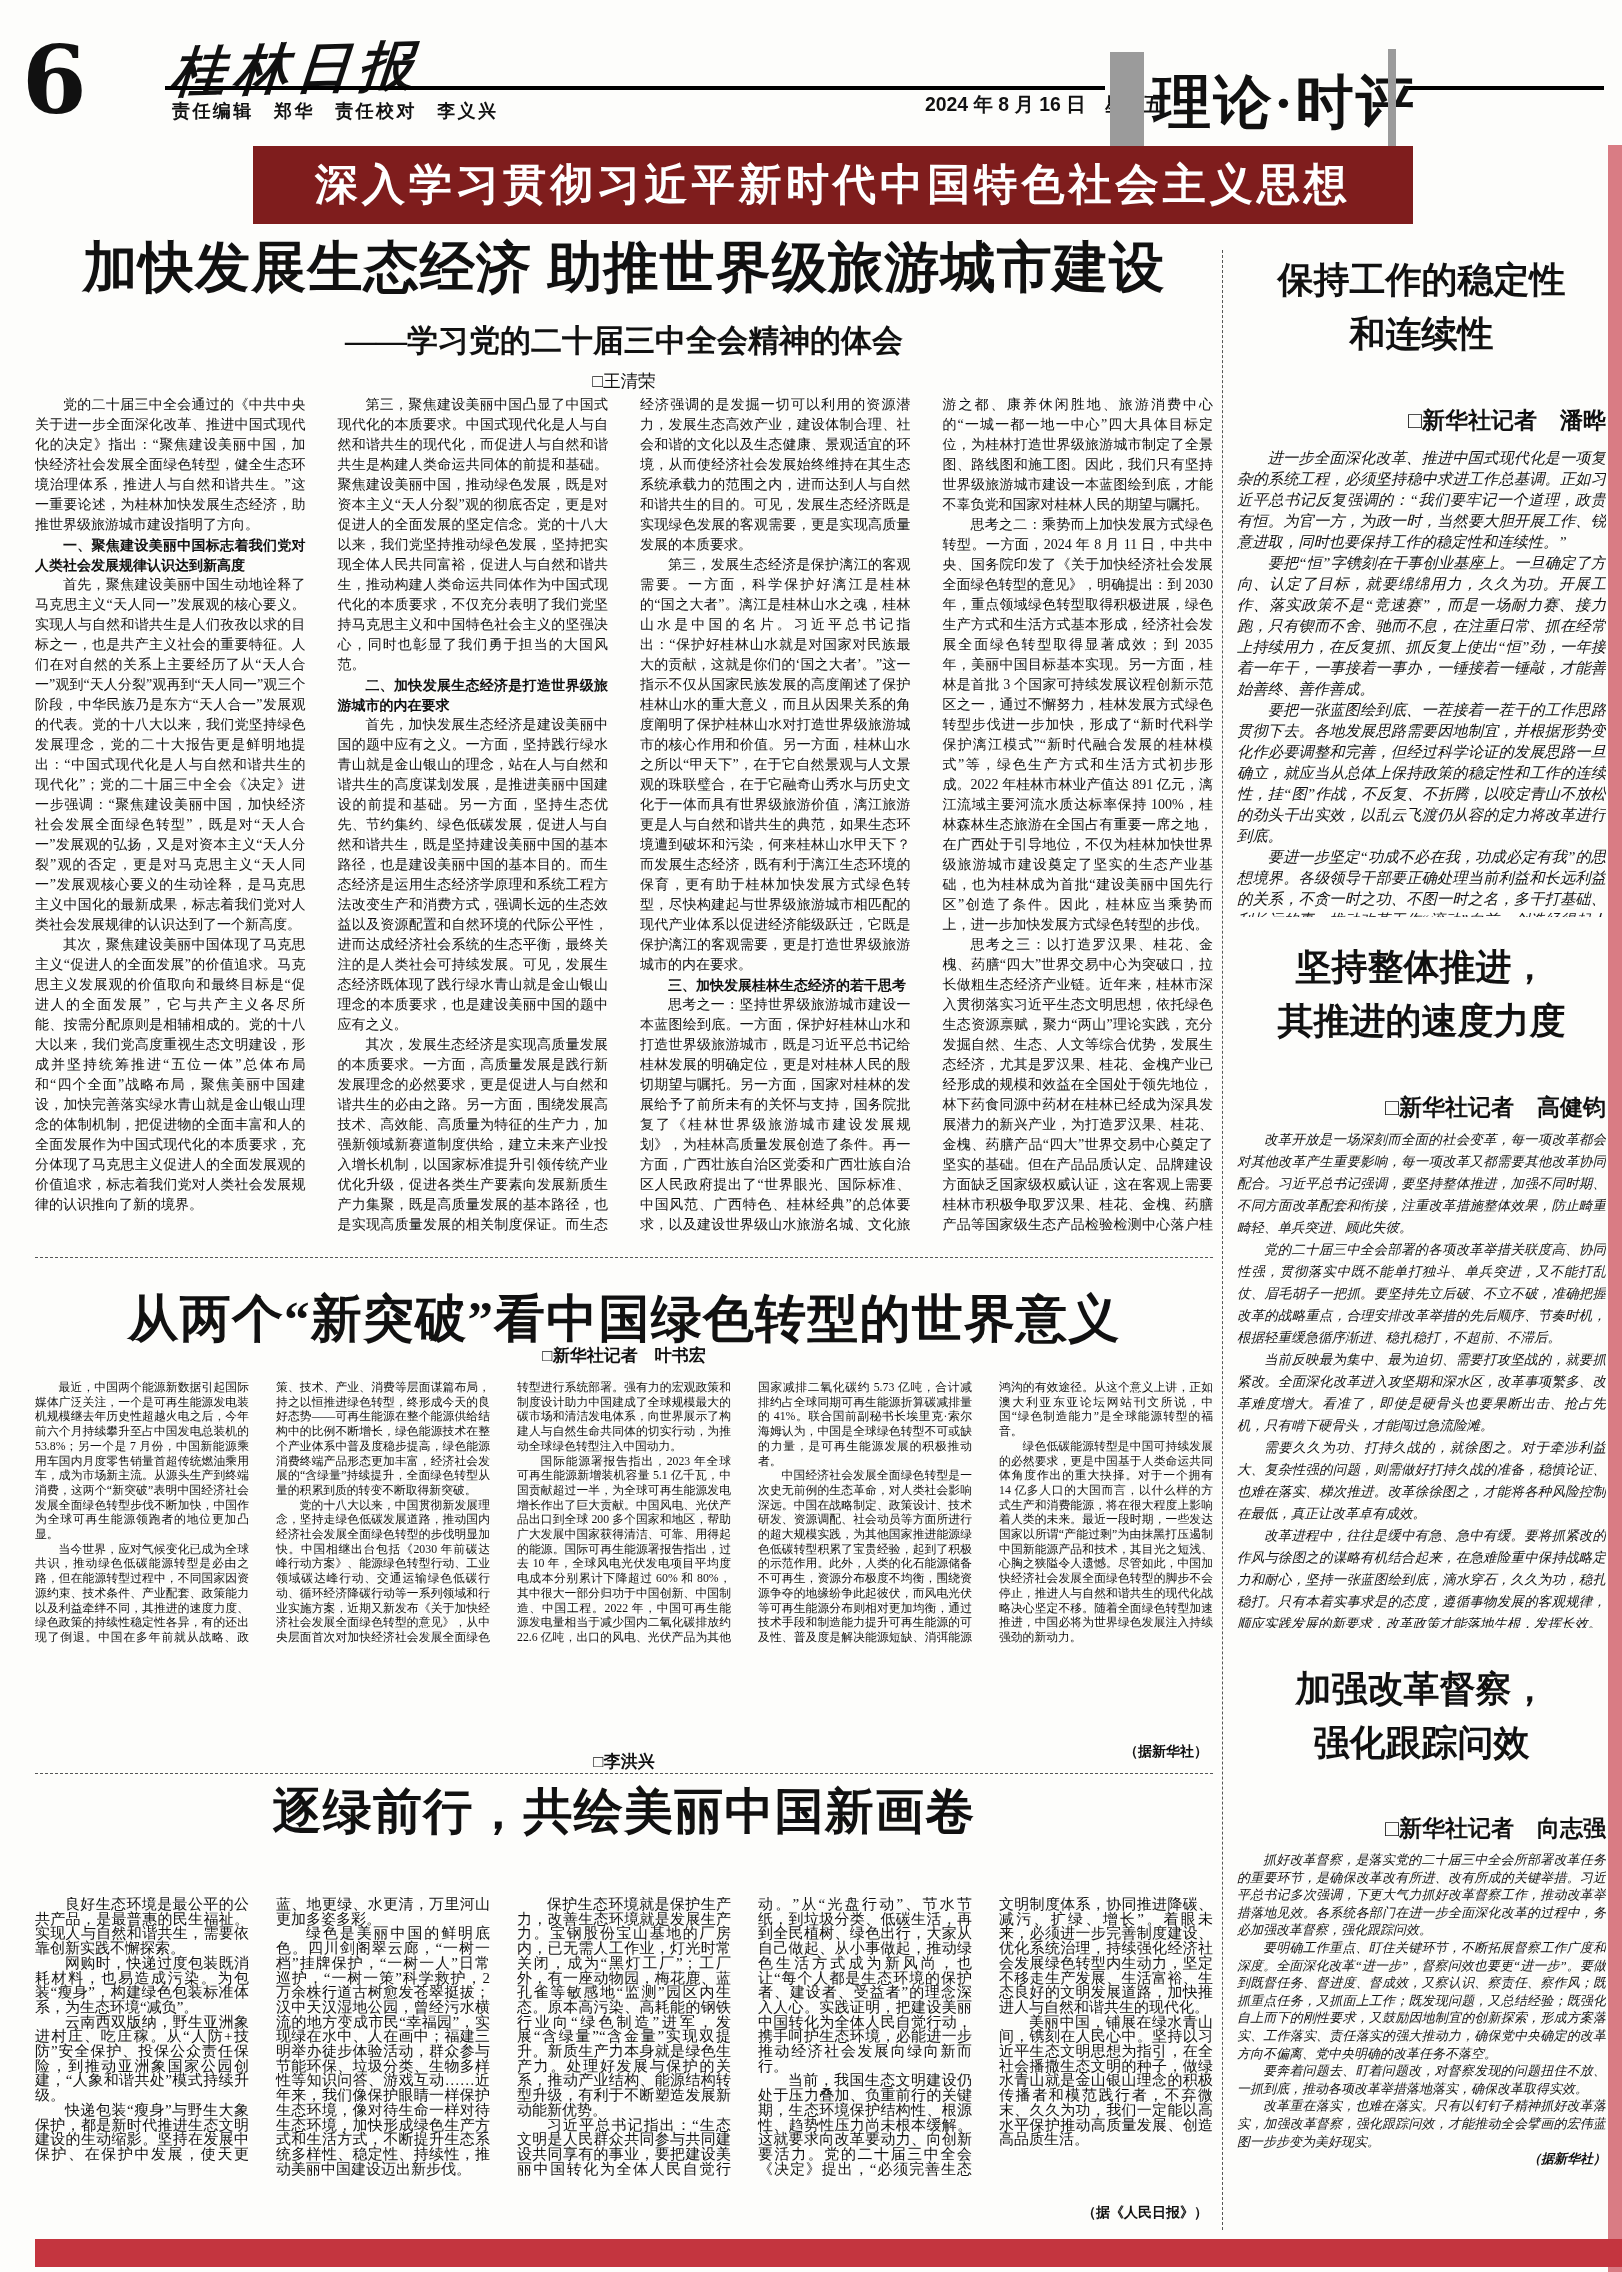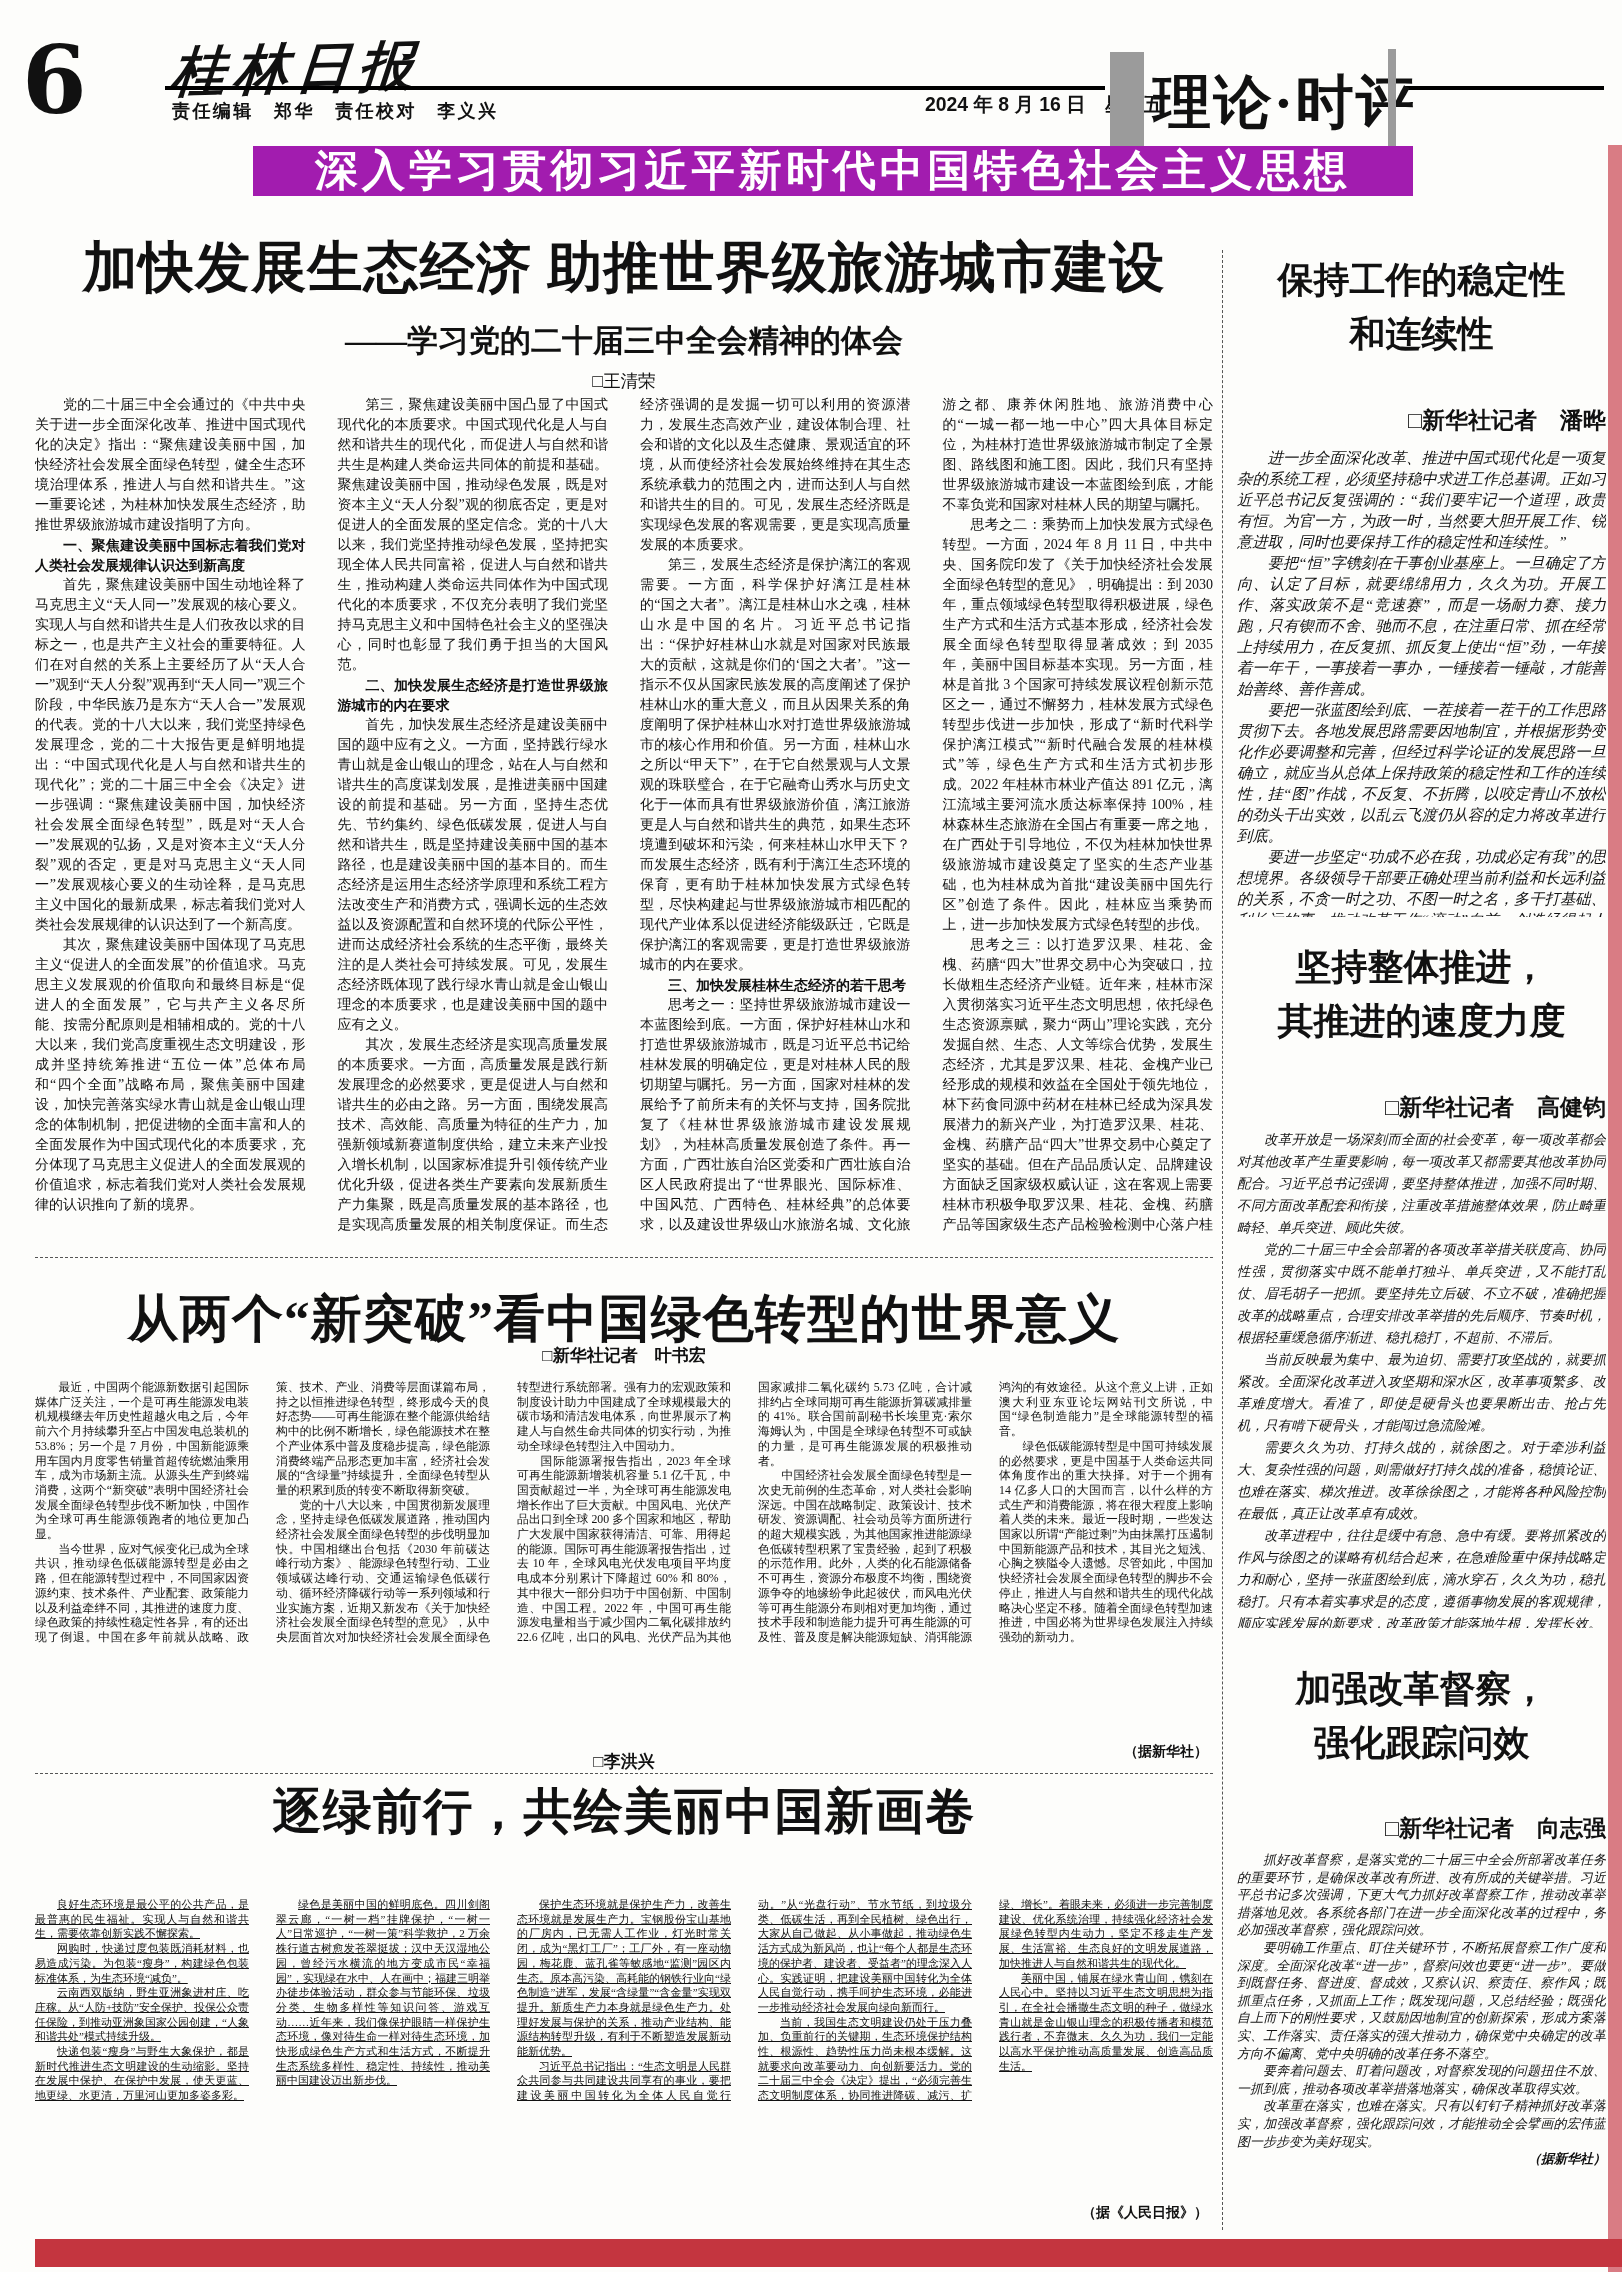--- a/index.html
+++ b/index.html
@@ -13,21 +13,21 @@
   .masthead{left:172px;top:42px;font-size:54px;font-weight:900;font-style:italic;letter-spacing:8.2px;transform:skewX(-6deg) rotate(-1.5deg);line-height:1;}
   .header-rule-left{left:165px;top:86px;width:940px;height:4.1px;background:#000;}
   .header-rule-right{left:1404px;top:86px;width:200px;height:4.1px;background:#000;}
   .editors{left:172px;top:99px;font-size:18px;font-weight:bold;letter-spacing:2.4px;}
   .issue-date{left:925px;top:91px;font-size:19.4px;font-weight:bold;}
   .section-graybox{left:1110px;top:52px;width:34px;height:107px;background:#9b9b9b;}
   .section-title{left:1153px;top:51px;font-size:58px;font-weight:900;letter-spacing:2.4px;line-height:1.8;}
   .section-graybar{left:1388px;top:49px;width:7.6px;height:112px;background:#9b9b9b;}
 
   
-  .banner{left:253px;top:146px;width:1160px;height:50px;background:#a21caf;color:#fff;
+  .banner{left:253px;top:146px;width:1160px;height:78px;background:#7f1d1d;color:#fff;
           display:flex;align-items:center;justify-content:center;font-size:43px;font-weight:900;letter-spacing:4.1px;}
 
   
   .right-bar{left:1608px;top:145px;width:14.7px;height:2128px;background:#d97c84;}
   .bottom-bar{left:35px;top:2239px;width:1587px;height:28px;background:#c4353f;}
 
   
   .vdash{left:1222px;top:250px;height:1980px;width:0;border-left:1.8px dashed #555;}
   .hdash{left:35px;width:1178px;height:0;border-top:1.8px dashed #555;}
 
@@ -44,21 +44,21 @@
   .mid-title{left:35px;top:1294px;width:1178px;text-align:center;font-size:51px;font-weight:900;letter-spacing:1.2px;line-height:1;}
   .mid-byline{left:35px;top:1344px;width:1178px;text-align:center;font-size:17px;font-weight:bold;}
   .mid-body{left:35px;top:1380px;width:1178px;height:385px;
             column-count:5;column-gap:27px;font-size:11.8px;line-height:14.7px;text-align:justify;overflow:hidden;font-family:Liberation Serif, serif;}
   .mid-credit{left:914px;top:1743px;width:294px;text-align:right;font-size:14px;font-weight:bold;}
 
   
   .bot-title{left:35px;top:1787px;width:1178px;text-align:center;font-size:49px;font-weight:900;letter-spacing:1.2px;line-height:1;}
   .bot-byline{left:35px;top:1750px;width:1178px;text-align:center;font-size:17px;font-weight:bold;}
   .bot-body{left:35px;top:1897px;width:1178px;height:329px;
-            column-count:5;column-gap:27px;font-size:11px;line-height:14.7px;text-align:justify;overflow:hidden;text-decoration:underline;}
+            column-count:5;column-gap:27px;font-size:15px;line-height:14.7px;text-align:justify;overflow:hidden;}
   .bot-credit{left:914px;top:2204px;width:294px;text-align:right;font-size:14px;font-weight:bold;}
 
   
   .side-title{left:1237px;width:369px;text-align:center;font-size:36px;font-weight:900;line-height:1.5;}
   .side-byline{left:1237px;width:369px;text-align:right;font-size:23px;font-weight:bold;}
   .side-body{left:1237px;width:369px;font-style:italic;text-align:justify;overflow:hidden;}
   .sb1{top:253px;} .sb1b{top:405px;} .sb1t{top:447px;height:470px;font-size:15.3px;line-height:21px;}
   .sb2{top:940px;} .sb2b{top:1092px;} .sb2t{top:1129px;height:499px;font-size:13.5px;line-height:22px;}
   .sb3{top:1662px;} .sb3b{top:1813px;} .sb3t{top:1851px;height:381px;font-size:13px;line-height:17.6px;}
 </style>

